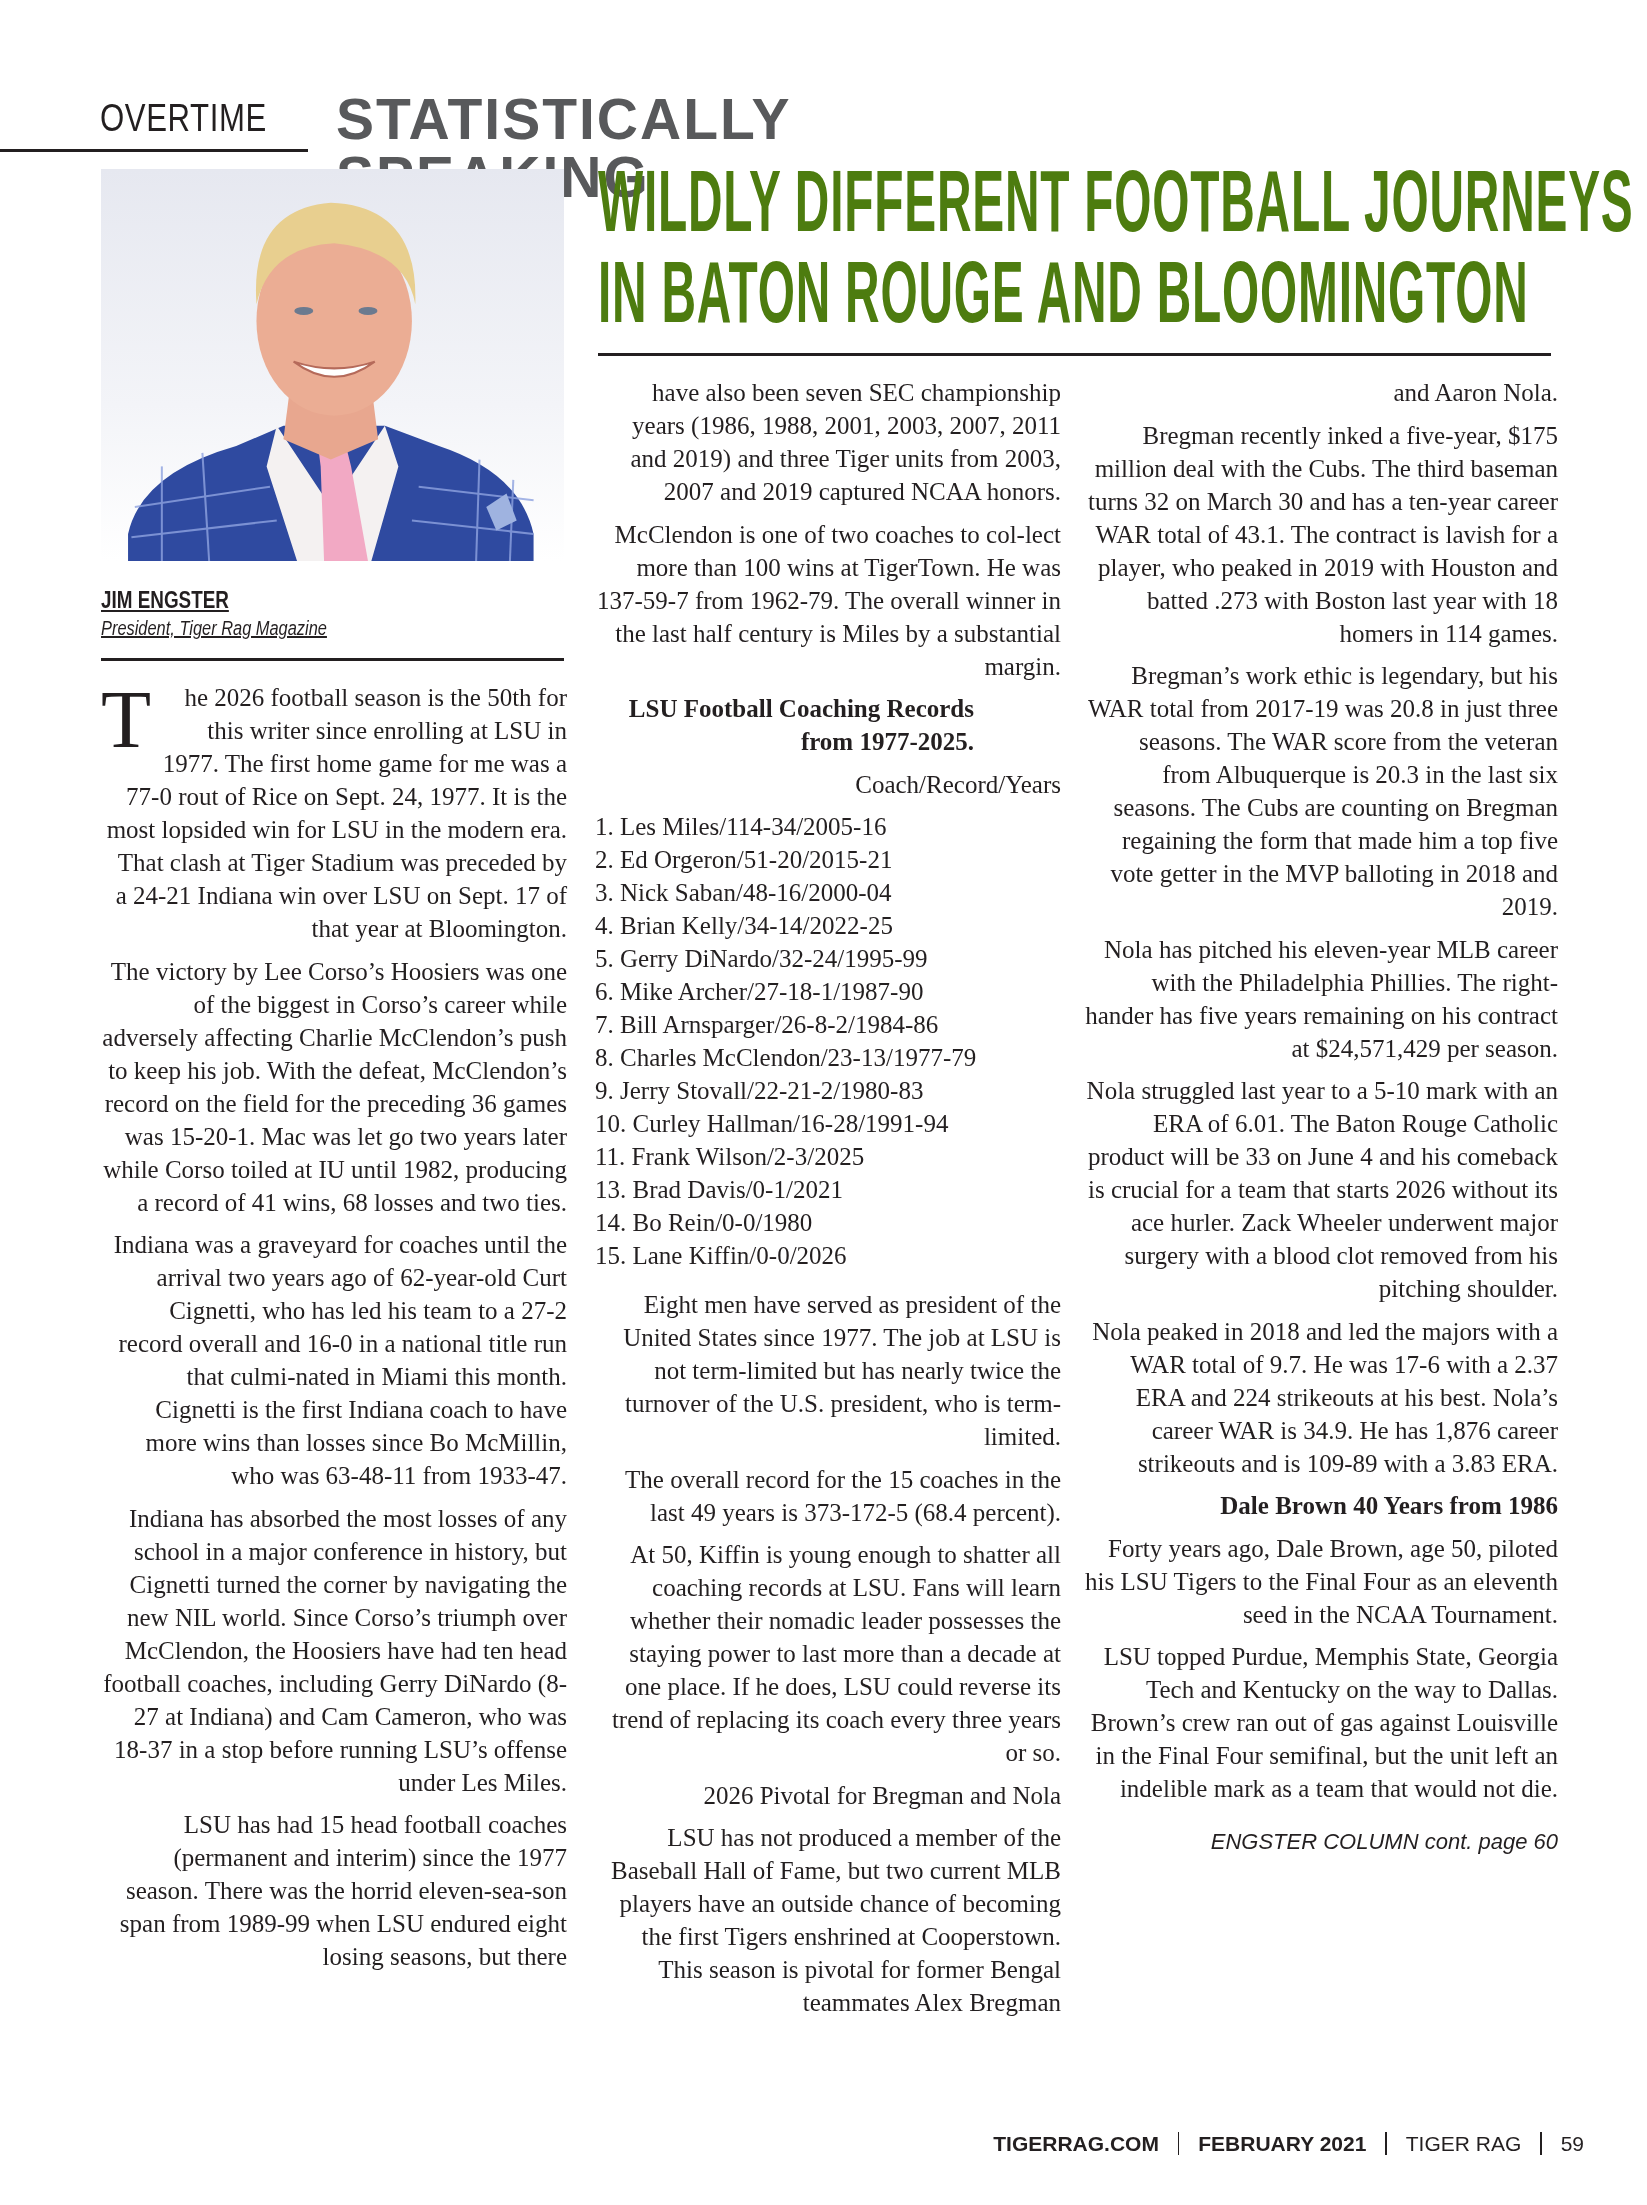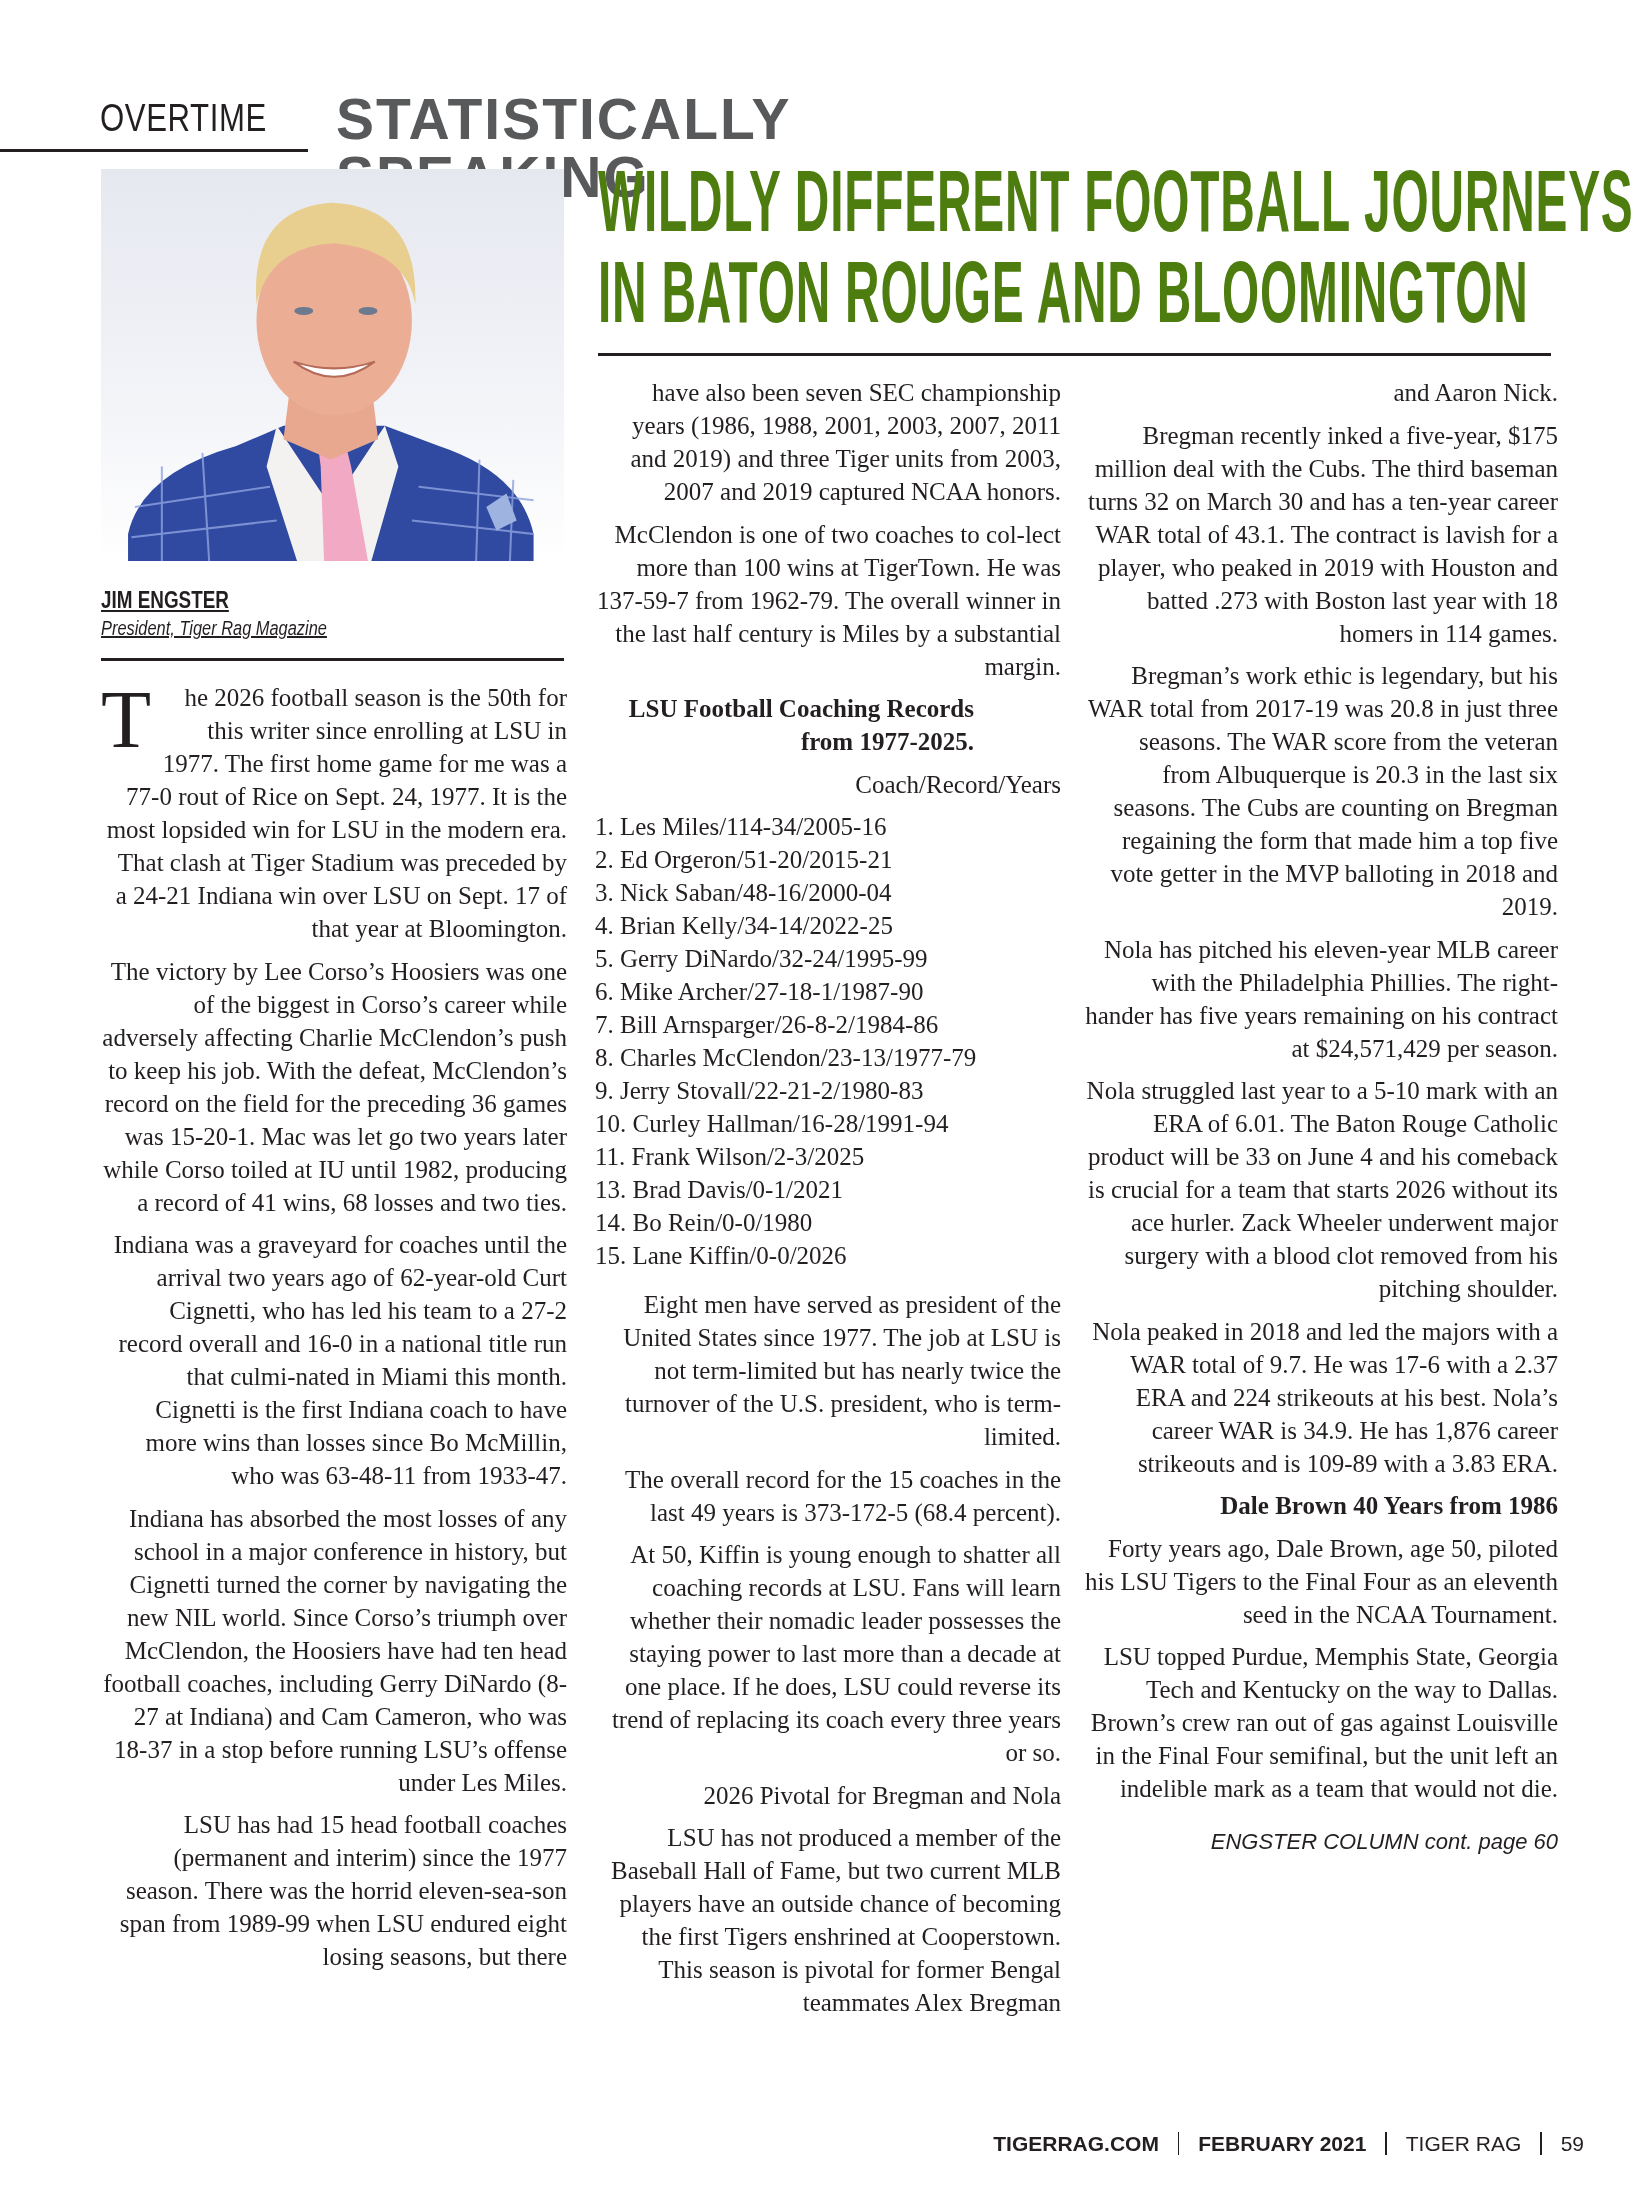--- a/index.html
+++ b/index.html
@@ -127,21 +127,21 @@
     <span class="list-line">15. Lane Kiffin/0-0/2026</span>
   </div>
   <p>Eight men have served as president of the United States since 1977. The job at LSU is not term-limited but has nearly twice the turnover of the U.S. president, who is term-limited.</p>
   <p>The overall record for the 15 coaches in the last 49 years is 373-172-5 (68.4 percent).</p>
   <p>At 50, Kiffin is young enough to shatter all coaching records at LSU. Fans will learn whether their nomadic leader possesses the staying power to last more than a decade at one place. If he does, LSU could reverse its trend of replacing its coach every three years or so.</p>
   <p>2026 Pivotal for Bregman and Nola</p>
   <p>LSU has not produced a member of the Baseball Hall of Fame, but two current MLB players have an outside chance of becoming the first Tigers enshrined at Cooperstown. This season is pivotal for former Bengal teammates Alex Bregman</p>
 </div>
 
 <div class="col col3">
-  <p>and Aaron Nick.</p>
+  <p>and Aaron Nola.</p>
   <p>Bregman recently inked a five-year, $175 million deal with the Cubs. The third baseman turns 32 on March 30 and has a ten-year career WAR total of 43.1. The contract is lavish for a player, who peaked in 2019 with Houston and batted .273 with Boston last year with 18 homers in 114 games.</p>
   <p>Bregman’s work ethic is legendary, but his WAR total from 2017-19 was 20.8 in just three seasons. The WAR score from the veteran from Albuquerque is 20.3 in the last six seasons. The Cubs are counting on Bregman regaining the form that made him a top five vote getter in the MVP balloting in 2018 and 2019.</p>
   <p>Nola has pitched his eleven-year MLB career with the Philadelphia Phillies. The right-hander has five years remaining on his contract at $24,571,429 per season.</p>
   <p>Nola struggled last year to a 5-10 mark with an ERA of 6.01. The Baton Rouge Catholic product will be 33 on June 4 and his comeback is crucial for a team that starts 2026 without its ace hurler. Zack Wheeler underwent major surgery with a blood clot removed from his pitching shoulder.</p>
   <p>Nola peaked in 2018 and led the majors with a WAR total of 9.7. He was 17-6 with a 2.37 ERA and 224 strikeouts at his best. Nola’s career WAR is 34.9. He has 1,876 career strikeouts and is 109-89 with a 3.83 ERA.</p>
   <p class="bold">Dale Brown 40 Years from 1986</p>
   <p>Forty years ago, Dale Brown, age 50, piloted his LSU Tigers to the Final Four as an eleventh seed in the NCAA Tournament.</p>
   <p>LSU topped Purdue, Memphis State, Georgia Tech and Kentucky on the way to Dallas. Brown’s crew ran out of gas against Louisville in the Final Four semifinal, but the unit left an indelible mark as a team that would not die.</p>
   <p class="ital-sans" style="margin-top:20px;">ENGSTER COLUMN cont. page 60</p>
 </div>

